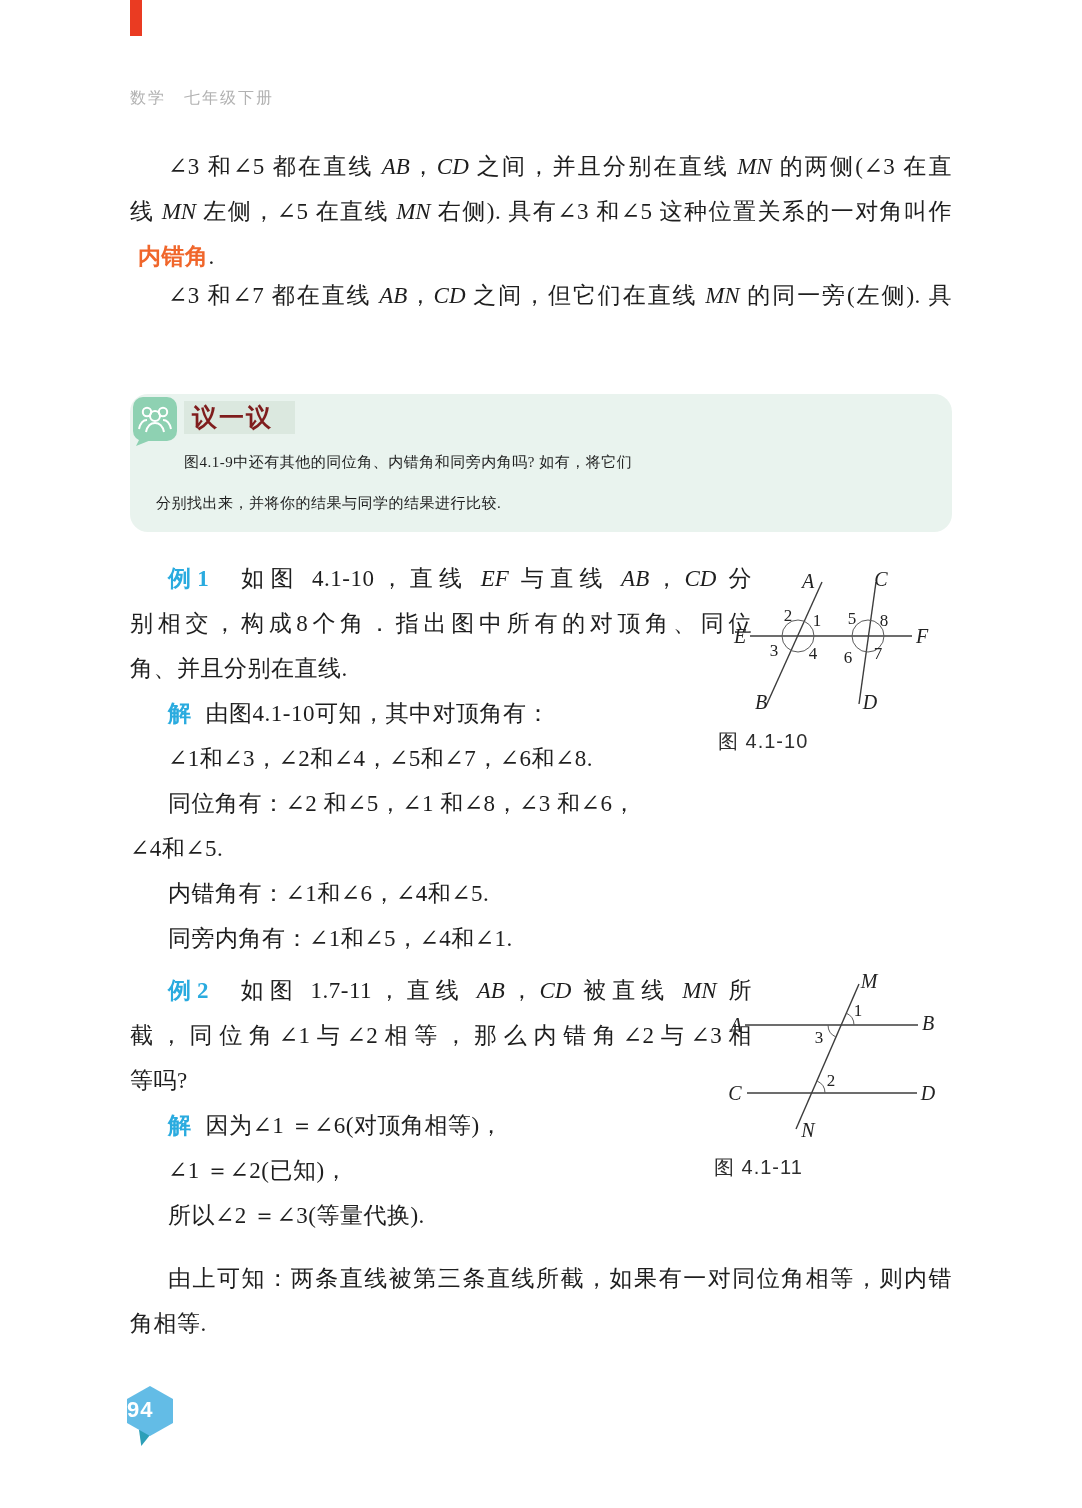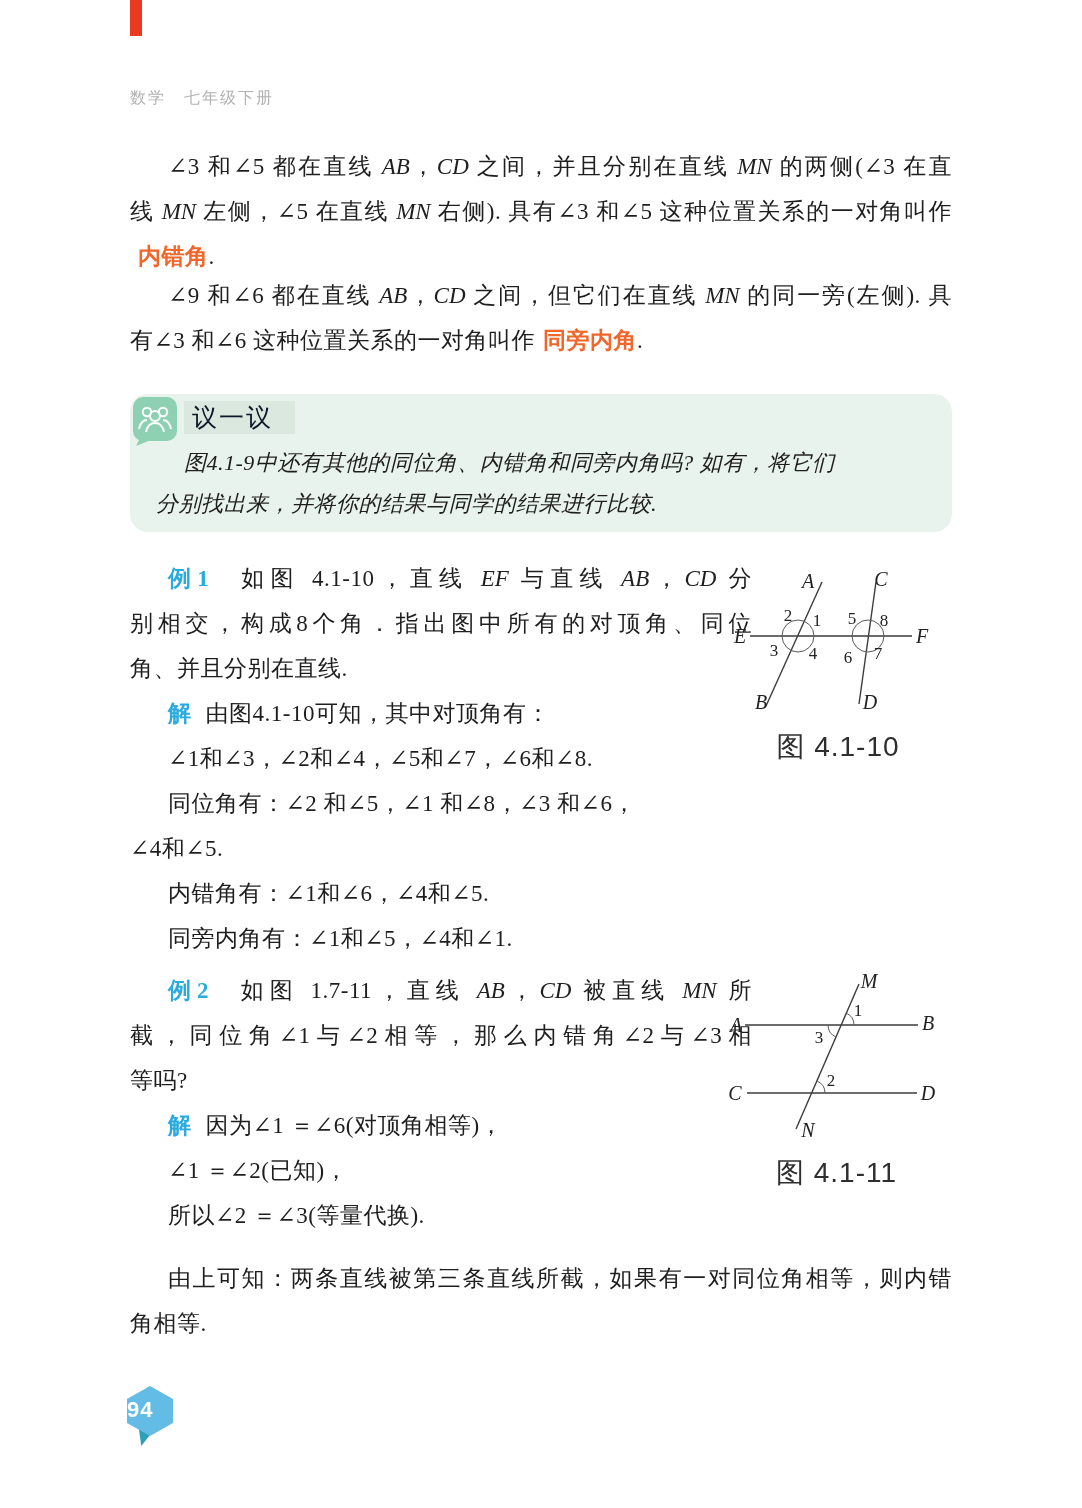--- a/index.html
+++ b/index.html
@@ -16,31 +16,31 @@
   .it{font-style:italic;font-family:"Liberation Serif",serif;letter-spacing:0;}
   .kw{color:#f0662b;font-weight:bold;margin-left:8px;}
   .hd{color:#2aabdf;font-weight:bold;}
   .exlabel{margin-right:26px;}
   .solvelabel{margin-right:14px;}
   
   .discuss{position:absolute;left:130px;top:394px;width:822px;height:138px;background:#e9f3ee;border-radius:18px;}
   .d-icon{position:absolute;left:2px;top:2px;width:46px;height:50px;}
   .d-strip{position:absolute;left:54px;top:7px;height:33px;line-height:33px;background:#dbe8df;
            padding:0 22px 0 8px;}
-  .d-title{font-size:25px;font-weight:normal;color:#0f172a;letter-spacing:2px;}
+  .d-title{font-size:25px;font-weight:bold;color:#7f1d1d;letter-spacing:2px;}
   .d-text{position:absolute;left:26px;top:48px;right:26px;}
-  .d-line{height:41px;line-height:41px;font-size:22px;letter-spacing:0.5px;white-space:nowrap;font-style:italic;}
+  .d-line{height:41px;line-height:41px;font-size:15px;letter-spacing:0.5px;white-space:nowrap;}
   .d-ind{text-indent:28px;}
   
   .fig{position:absolute;}
   .fig svg text{font-family:"Liberation Serif",serif;}
   .ptlabel{font-style:italic;font-size:20px;fill:#222;}
   .anglabel{font-size:17px;fill:#222;}
-  .figcaption{position:absolute;text-align:center;font-family:"Liberation Sans",sans-serif;
-              font-size:28px;color:#2e2e2e;letter-spacing:1px;}
+  .figcaption{position:absolute;text-align:left;font-family:"Liberation Sans",sans-serif;
+              font-size:20px;color:#2e2e2e;letter-spacing:1px;}
   
   .badge{position:absolute;left:127px;top:1386px;width:46px;height:62px;}
   .badge .tail{position:absolute;left:12px;top:44px;width:15px;height:16px;background:#2d9fb8;
                clip-path:polygon(0 0,100% 0,15% 100%);}
   .badge .hex{position:absolute;left:0;top:0;width:46px;height:50px;background:#63bce6;
               clip-path:polygon(50% 0%,100% 26%,100% 74%,50% 100%,0% 74%,0% 26%);
               color:#ffffff;font-family:"Liberation Sans",sans-serif;font-weight:bold;
               font-size:22px;text-align:left;line-height:48px;letter-spacing:1px;}
 </style>
 </head>
@@ -52,22 +52,21 @@
 
   <div class="header">数学　七年级下册</div>
 
   <div class="block" style="top:144px;">
     <div class="line ind j"><span>∠3 和∠5 都在直线 </span><span class="it">AB</span><span>，</span><span class="it">CD</span><span> 之间，并且分别在直线 </span><span class="it">MN</span><span> 的两侧(∠3 在直</span></div>
     <div class="line j"><span>线 </span><span class="it">MN</span><span> 左侧，∠5 在直线 </span><span class="it">MN</span><span> 右侧). 具有∠3 和∠5 这种位置关系的一对角叫作</span></div>
     <div class="line"><span class="kw">内错角</span><span>.</span></div>
   </div>
 
   <div class="block" style="top:273px;">
-    <div class="line ind j"><span>∠9 和∠6 都在直线 </span><span class="it">AB</span><span>，</span><span class="it">CD</span><span> 之间，但它们在直线 </span><span class="it">MN</span><span> 的同一旁(左侧). 具</span></div>
-    <div class="line"><span>有∠3 和∠6 这种位置关系的一对角叫作</span><span class="kw">同旁内角</span><span>.</span></div>
+    <div class="line ind j"><span>∠3 和∠7 都在直线 </span><span class="it">AB</span><span>，</span><span class="it">CD</span><span> 之间，但它们在直线 </span><span class="it">MN</span><span> 的同一旁(左侧). 具</span></div>
   </div>
 
   <div class="discuss">
     <div class="d-icon">
       <svg width="46" height="50" viewBox="0 0 46 50">
         <rect x="1" y="1" width="44" height="44" rx="10" fill="#8ed1b2"></rect>
         <polygon points="8,42 4,50 19,44" fill="#8ed1b2"></polygon>
         <g stroke="#ffffff" stroke-width="2" fill="none">
           <circle cx="15" cy="16" r="4.2"></circle>
           <circle cx="31" cy="16" r="4.2"></circle>

